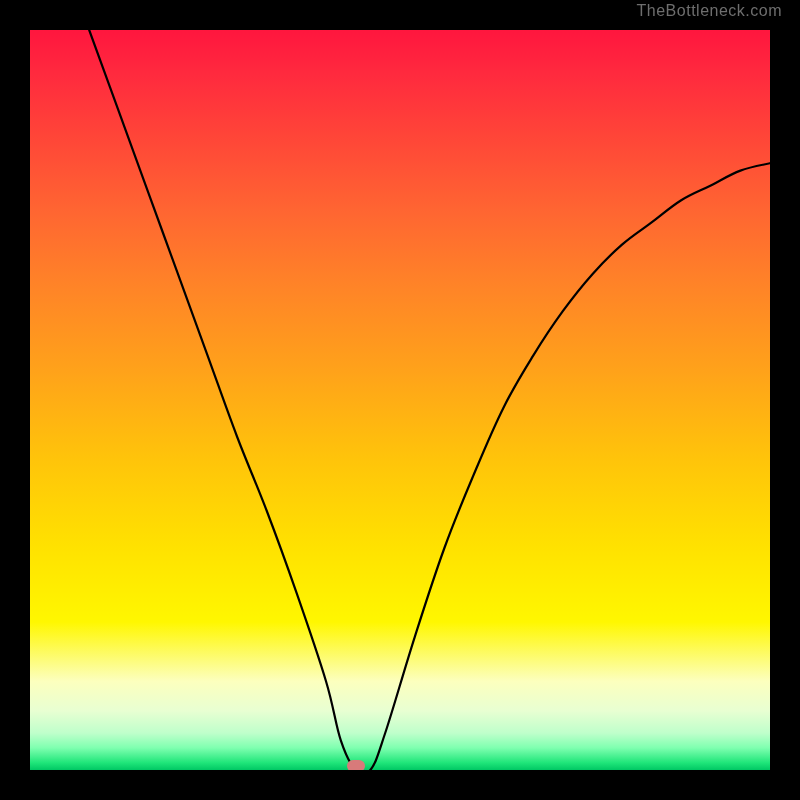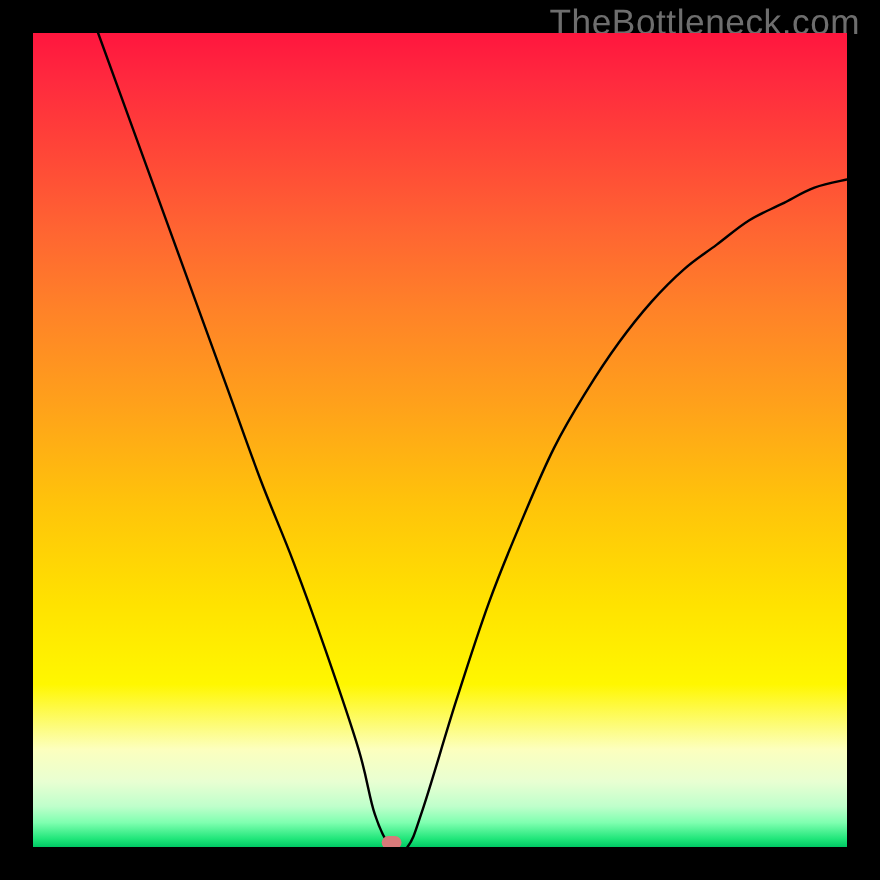--- a/index.html
+++ b/index.html
@@ -10,21 +10,21 @@
     height: 800px;
     background: #000;
     position: relative;
   }
 
   .watermark {
     position: absolute;
     top: 2px;
     right: 18px;
     font-family: Arial, Helvetica, sans-serif;
-    font-size: 32px;
+    font-size: 16px;
     color: #6e6e6e;
     letter-spacing: 0.5px;
     font-weight: 500;
   }
 
   .plot {
     position: absolute;
     left: 30px;
     top: 30px;
     width: 740px;

